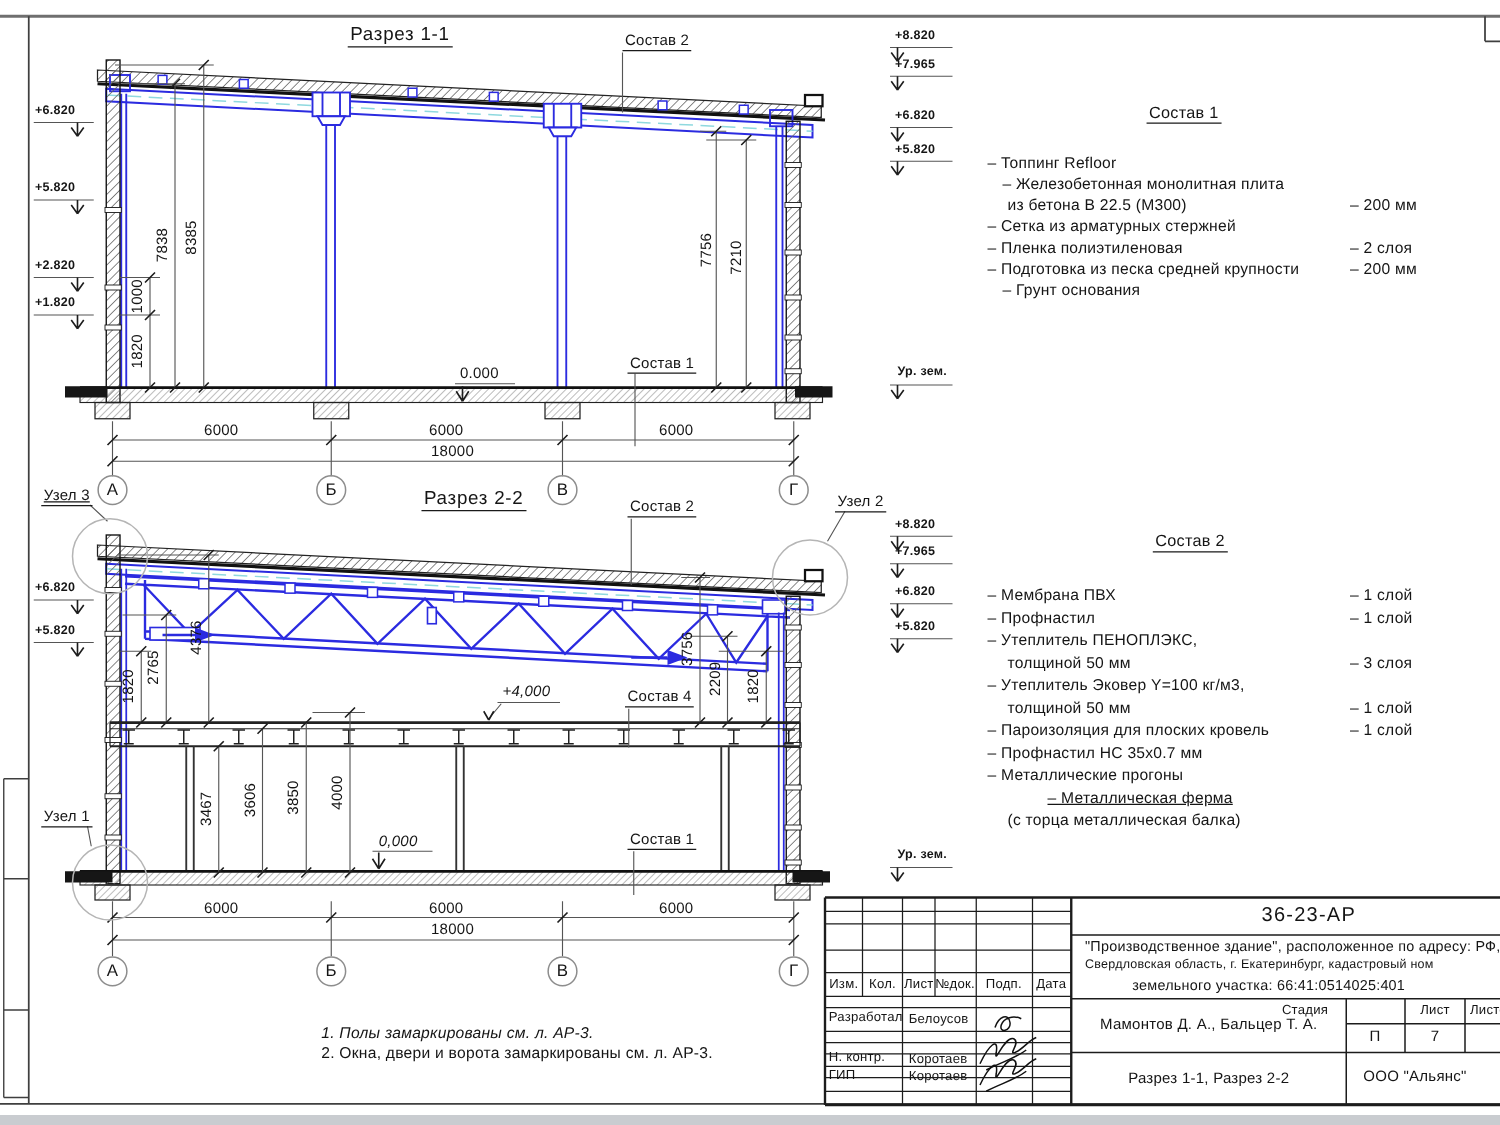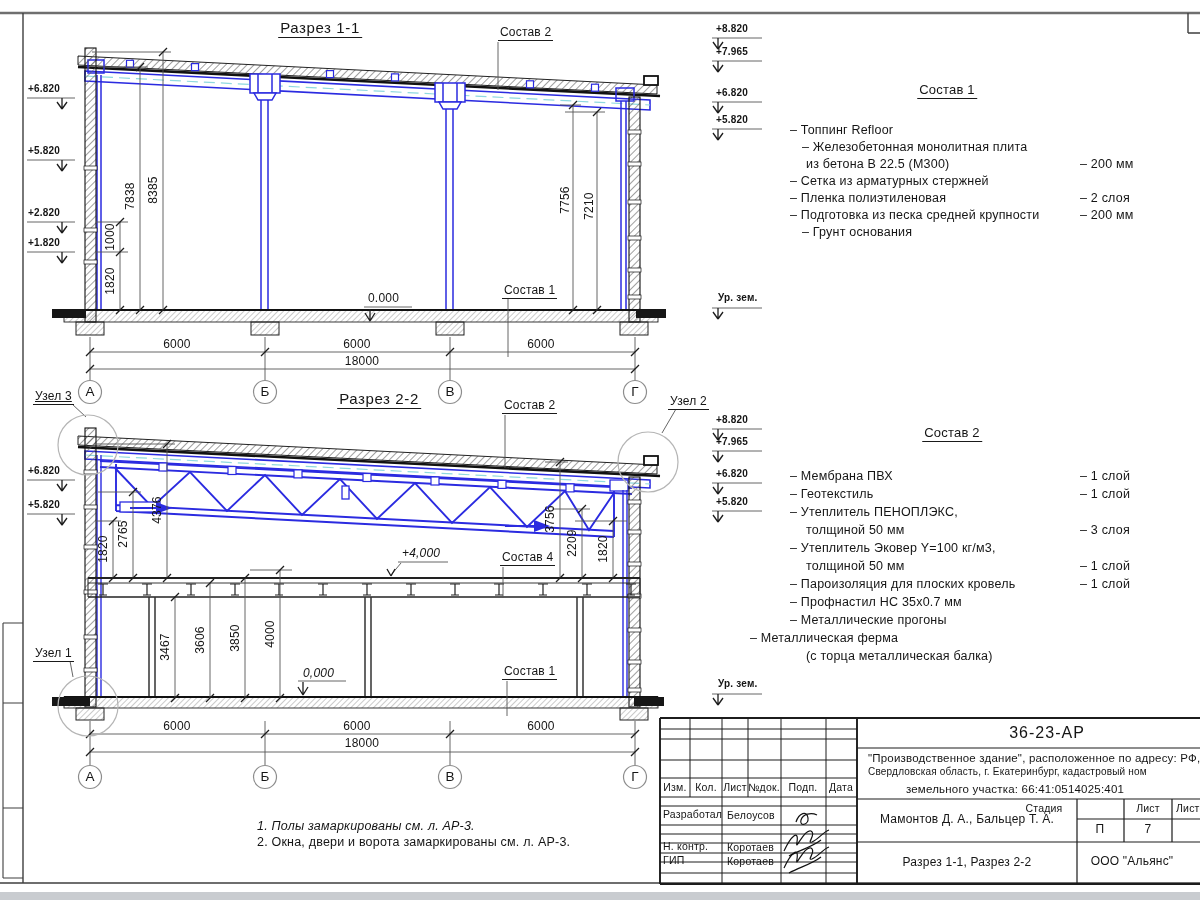--- a/index.html
+++ b/index.html
@@ -319,33 +319,33 @@
 <div class="t li" style="left:790px;top:175px;">– Сетка из арматурных стержней</div>
 <div class="t li" style="left:790px;top:192px;">– Пленка полиэтиленовая</div>
 <div class="t li" style="left:1080px;top:192px;">– 2 слоя</div>
 <div class="t li" style="left:790px;top:209px;">– Подготовка из песка средней крупности</div>
 <div class="t li" style="left:1080px;top:209px;">– 200 мм</div>
 <div class="t li" style="left:790px;top:226px;margin-left:12px;">– Грунт основания</div>
 
 <div class="t u c" style="left:952px;top:426px;font-size:13px;">Состав 2</div>
 <div class="t li" style="left:790px;top:470px;">– Мембрана ПВХ</div>
 <div class="t li" style="left:1080px;top:470px;">– 1 слой</div>
-<div class="t li" style="left:790px;top:488px;">– Геотекстиль</div>
+<div class="t li" style="left:790px;top:488px;">– Профнастил</div>
 <div class="t li" style="left:1080px;top:488px;">– 1 слой</div>
 <div class="t li" style="left:790px;top:506px;">– Утеплитель ПЕНОПЛЭКС,</div>
 <div class="t li" style="left:806px;top:524px;">толщиной 50 мм</div>
 <div class="t li" style="left:1080px;top:524px;">– 3 слоя</div>
 <div class="t li" style="left:790px;top:542px;">– Утеплитель Эковер Y=100 кг/м3,</div>
 <div class="t li" style="left:806px;top:560px;">толщиной 50 мм</div>
 <div class="t li" style="left:1080px;top:560px;">– 1 слой</div>
 <div class="t li" style="left:790px;top:578px;">– Пароизоляция для плоских кровель</div>
 <div class="t li" style="left:1080px;top:578px;">– 1 слой</div>
 <div class="t li" style="left:790px;top:596px;">– Профнастил НС 35х0.7 мм</div>
 <div class="t li" style="left:790px;top:614px;">– Металлические прогоны</div>
-<div class="t li" style="left:750px;top:632px;">– Металлическая ферма</div>
+<div class="t li" style="left:838px;top:632px;text-decoration:underline;">– Металлическая ферма</div>
 <div class="t li" style="left:806px;top:650px;">(с торца металлическая балка)</div>
 
 <div class="t li" style="left:257px;top:820px;font-style:italic;">1. Полы замаркированы см. л. АР-3.</div>
 <div class="t li" style="left:257px;top:836px;">2. Окна, двери и ворота замаркированы см. л. АР-3.</div>
 
 <div class="t doc c" style="left:1047px;top:725px;">36-23-АР</div>
 <div class="t tb" style="left:868px;top:752px;font-size:11.5px;">"Производственное здание", расположенное по адресу: РФ,</div>
 <div class="t tb" style="left:868px;top:767px;font-size:10px;">Свердловская область, г. Екатеринбург, кадастровый ном</div>
 <div class="t tb c" style="left:1015px;top:783px;font-size:11.5px;">земельного участка: 66:41:0514025:401</div>
 <div class="t tbm c" style="left:967px;top:813px;">Мамонтов Д. А., Бальцер Т. А.</div>

